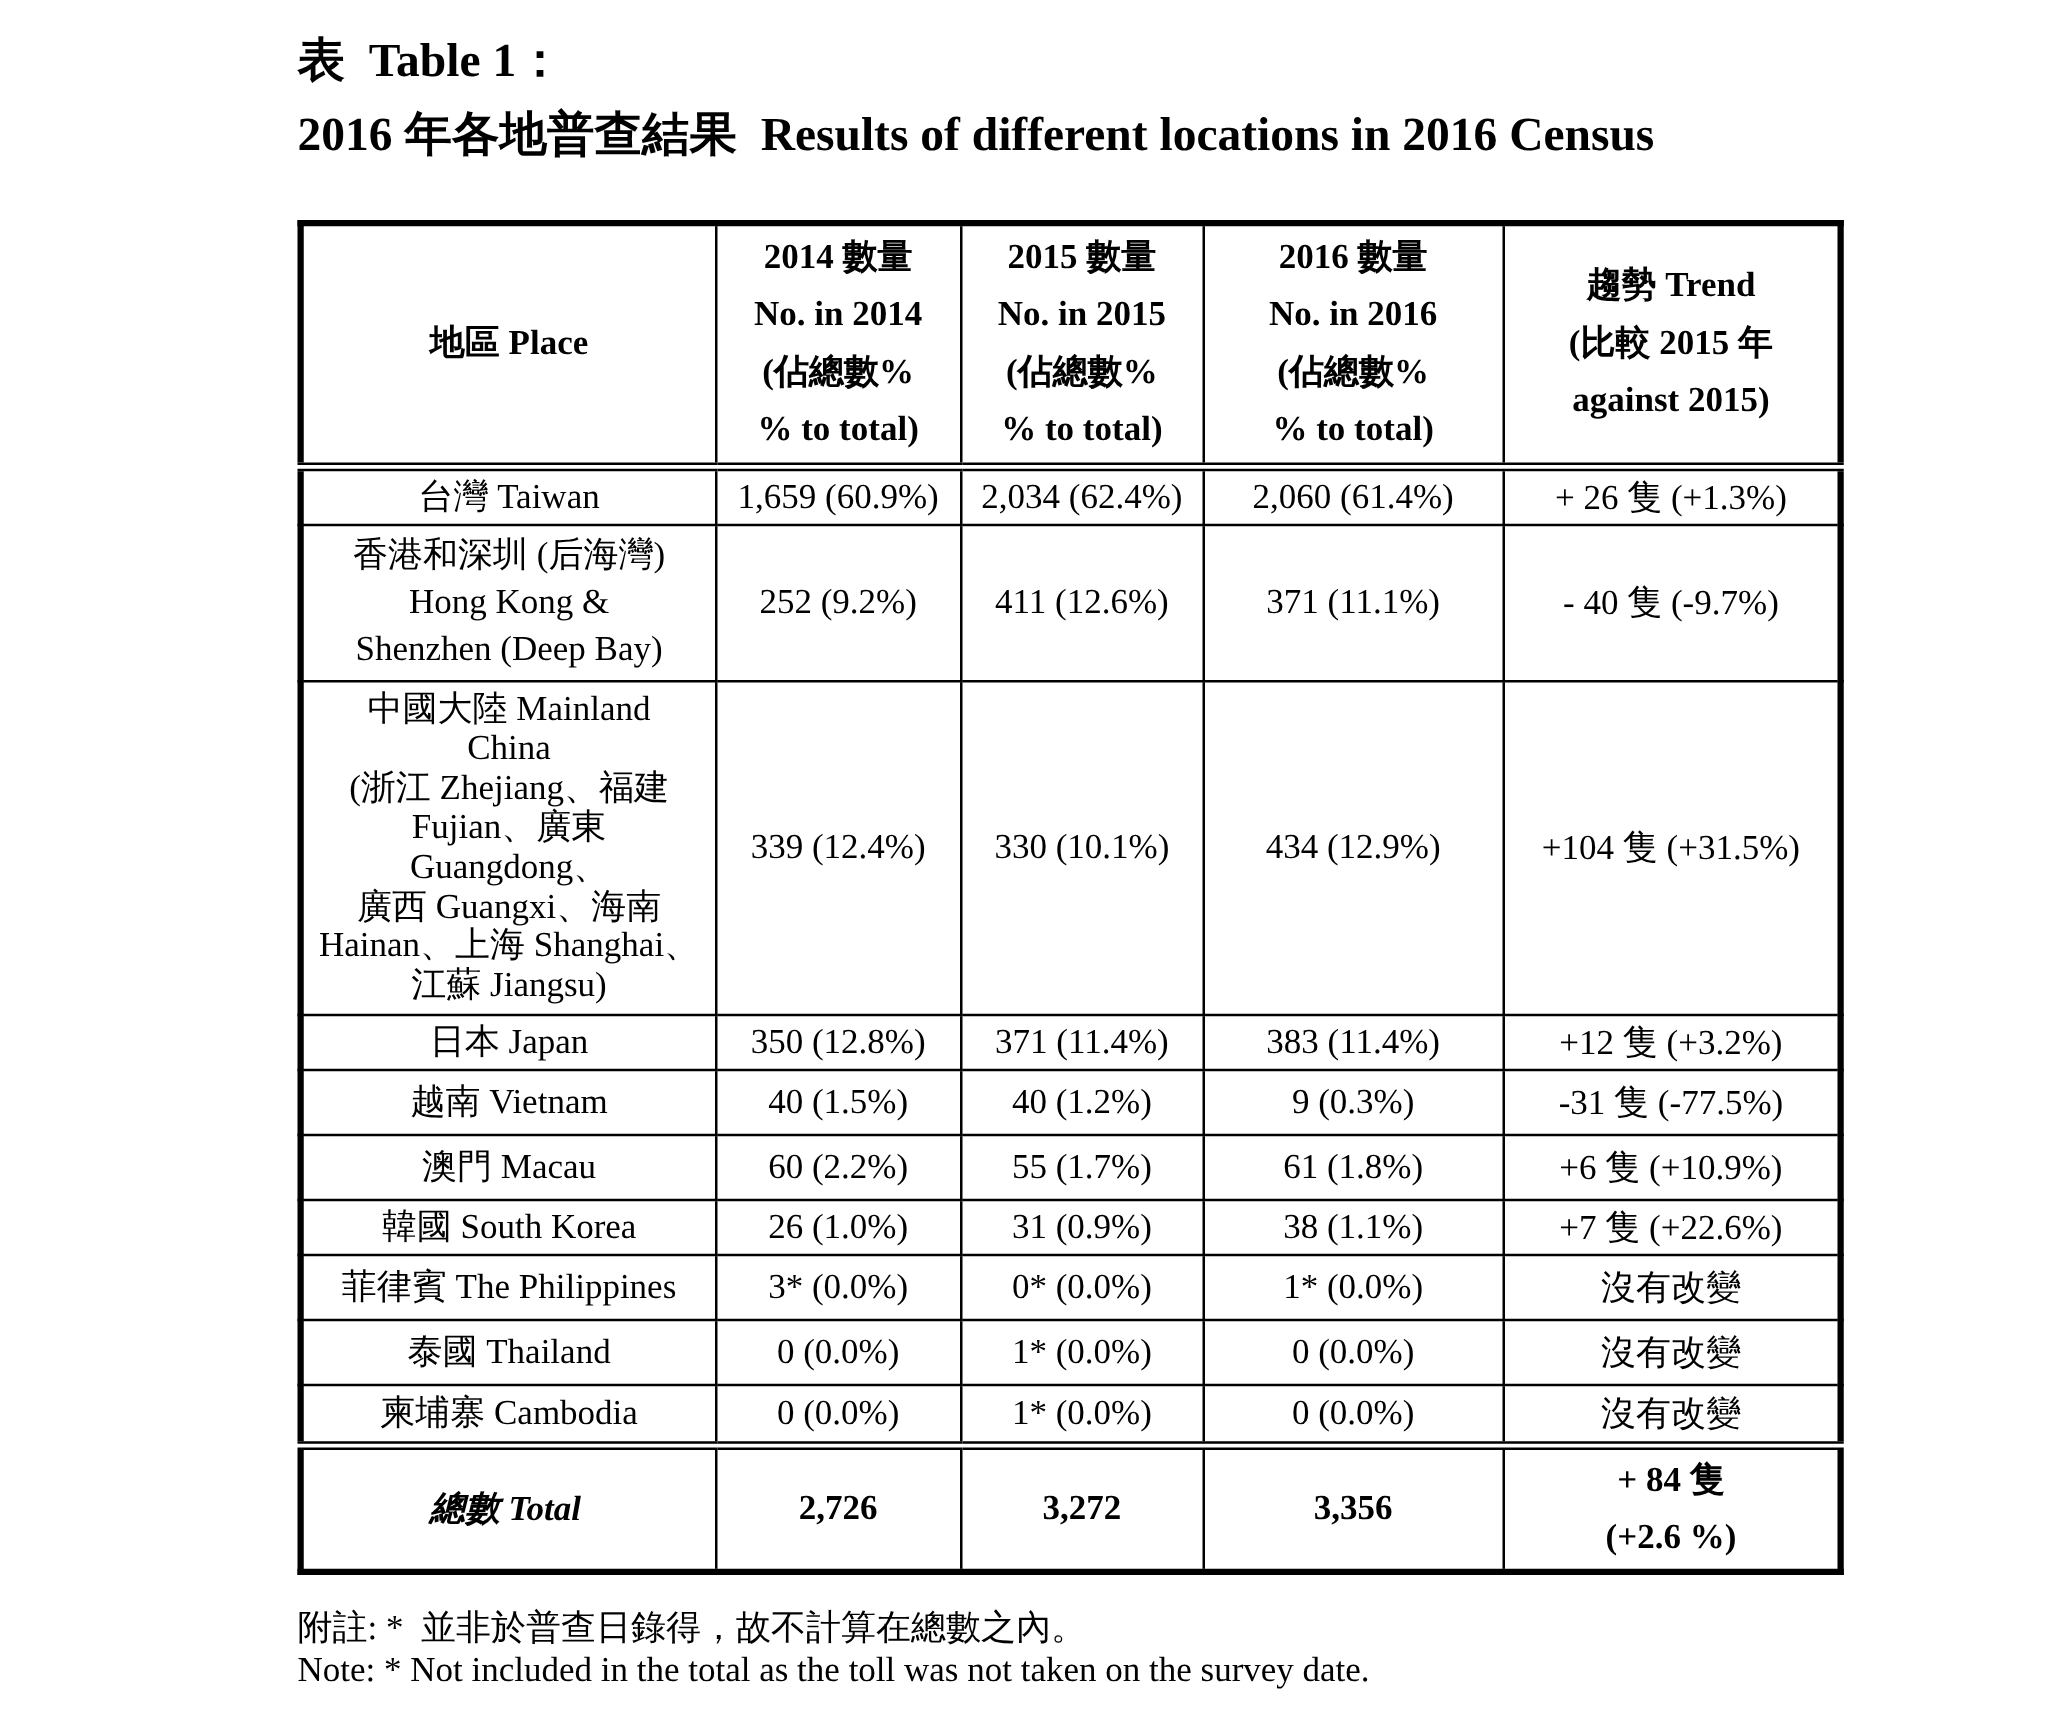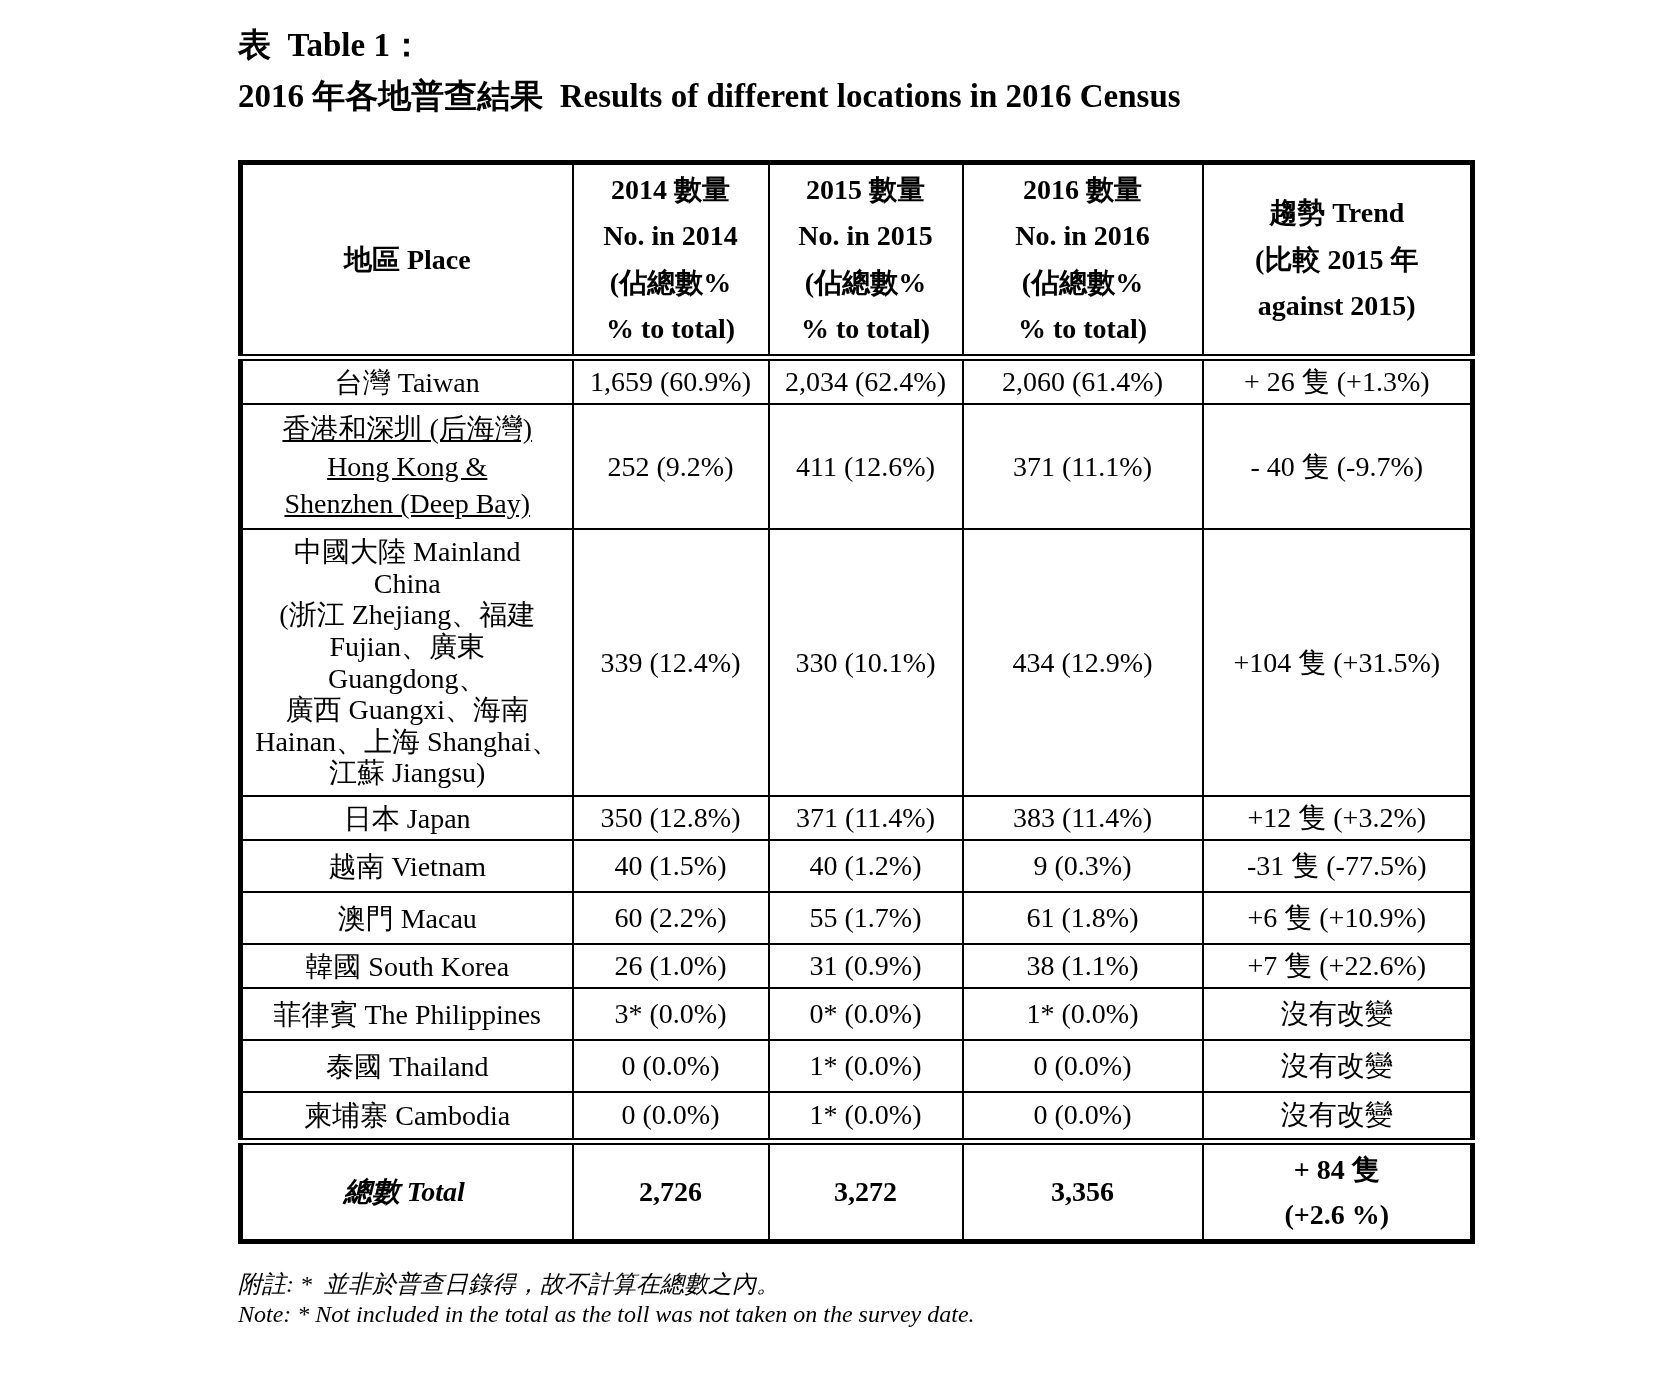--- a/index.html
+++ b/index.html
@@ -13,21 +13,21 @@
     font-family: "Liberation Serif", "DejaVu Serif", serif;
     color: #000000;
   }
   .page {
     padding: 20px 0 0 238px;
   }
   .title-block {
     margin-bottom: 38px;
   }
   .title-line {
-    font-size: 33px;
+    font-size: 38px;
     font-weight: bold;
     line-height: 1.55;
     white-space: pre;
   }
   table.census {
     border-collapse: collapse;
     table-layout: fixed;
     width: 1232px;
     border: 5px solid #000000;
   }
@@ -59,21 +59,21 @@
   tr.r-phil     { height: 52px; }
   tr.r-thai     { height: 52px; }
   tr.r-camb     { height: 49px; }
   tr.r-total    { height: 96px; }
 
   td.place {
     text-align: left;
     padding-left: 14px;
     line-height: 1.25;
   }
-  tr.r-hk td.place    { line-height: 1.34; text-decoration: underline; }
+  tr.r-hk td.place    { line-height: 1.34; }
   tr.r-china td.place { line-height: 1.13; padding-top: 6px; padding-bottom: 6px; }
 
   td.trend {
     font-weight: bold;
   }
   td.trend.trend-normal {
     font-weight: normal;
   }
   tr.r-total td {
     font-weight: bold;
@@ -84,24 +84,23 @@
     padding-left: 0;
     font-style: italic;
   }
   tr.r-total td.trend {
     line-height: 1.62;
   }
   .notes {
     margin-top: 26px;
   }
   .note-line {
-    font-size: 24px;
+    font-size: 28px;
     line-height: 1.22;
     white-space: pre;
-    font-style: italic;
   }
 </style>
 </head>
 <body>
 
 <div class="page">
 
   <div class="title-block">
     <div class="title-line">表  Table 1：</div>
     <div class="title-line">2016 年各地普查結果  Results of different locations in 2016 Census</div>

